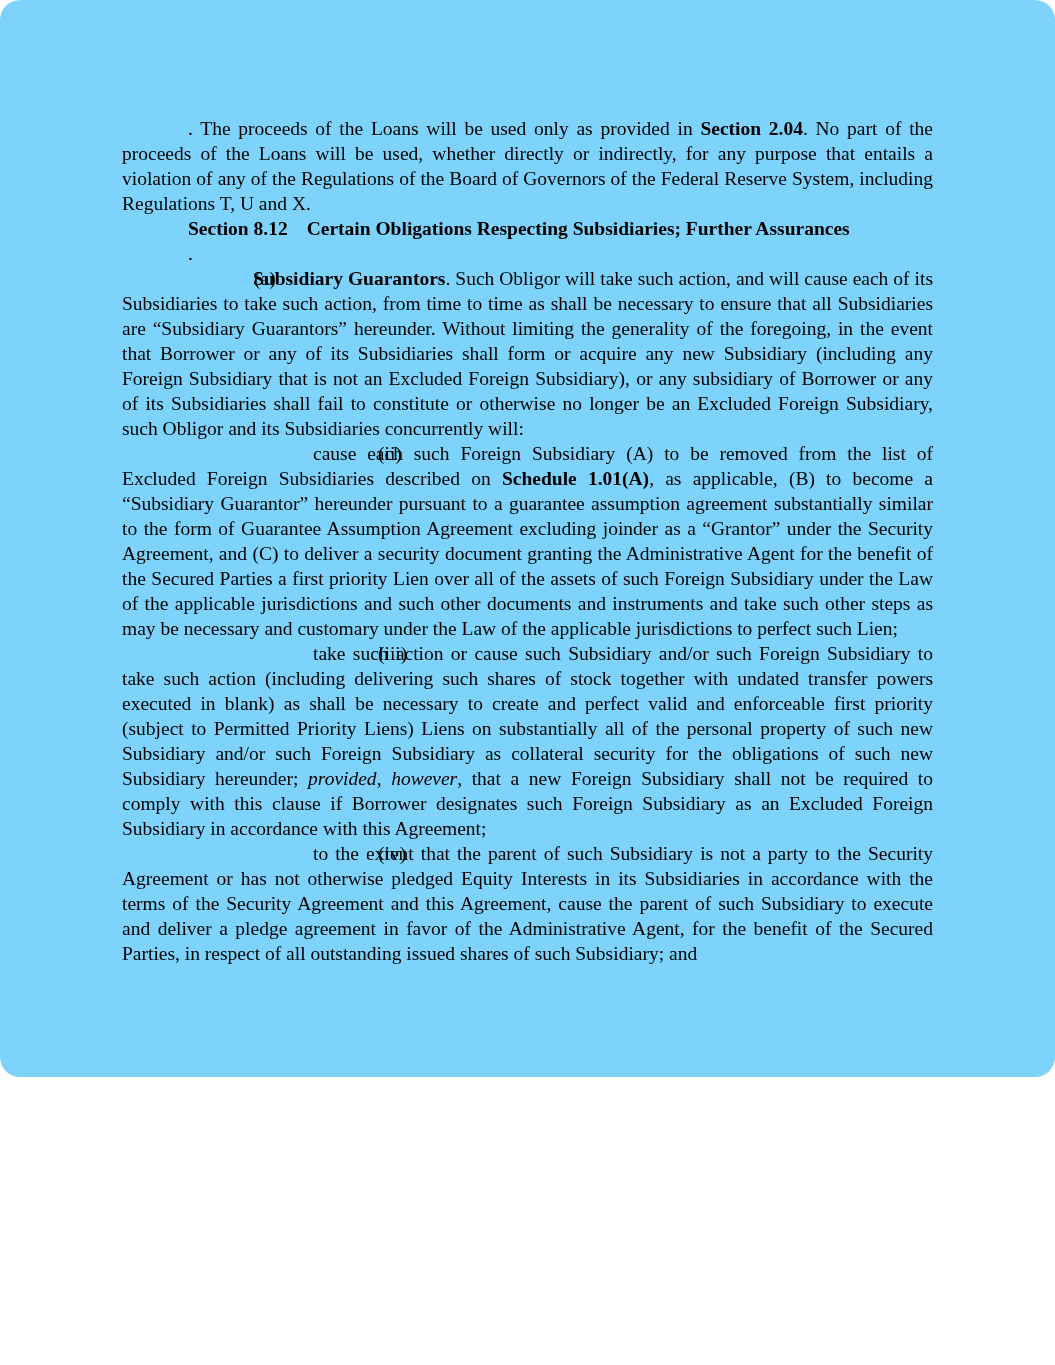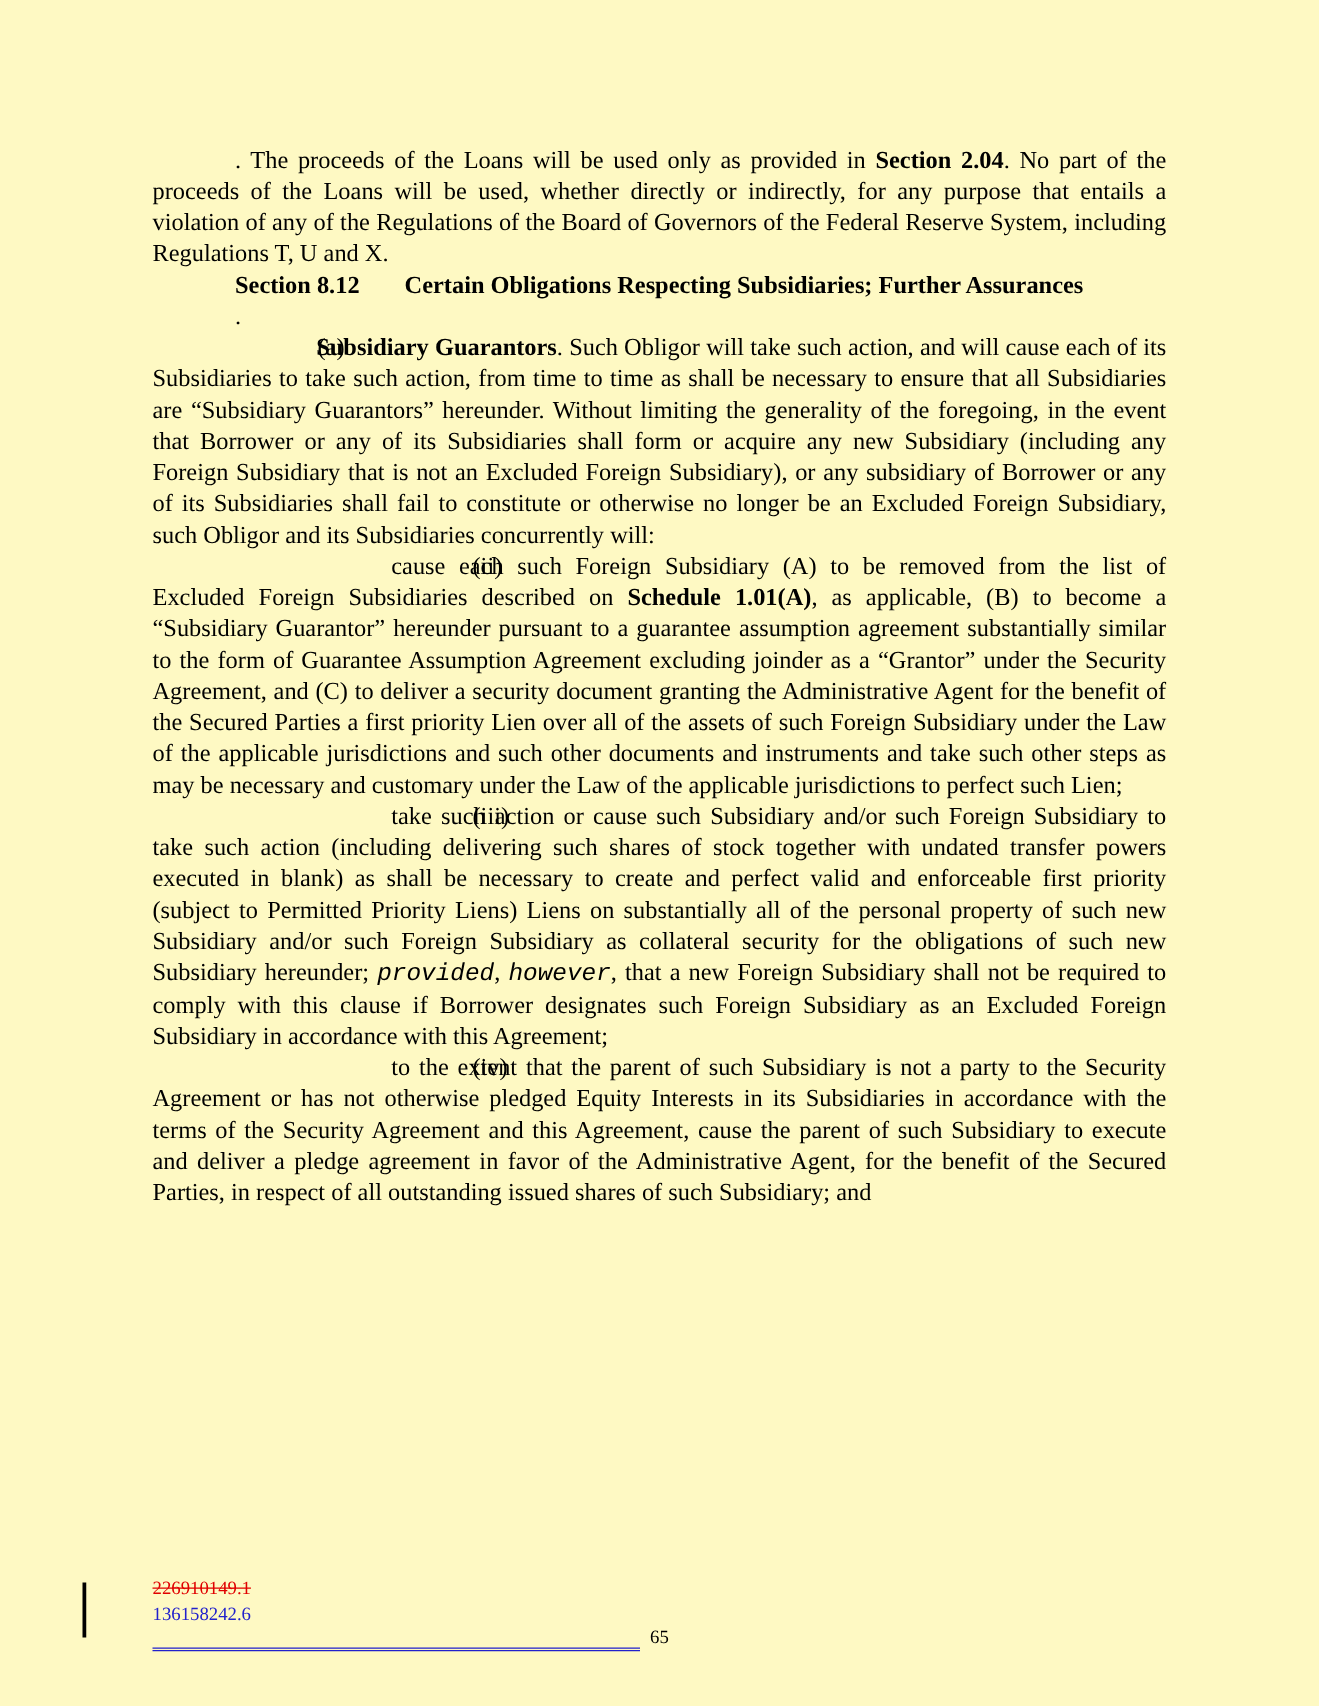--- a/index.html
+++ b/index.html
@@ -4,25 +4,26 @@
 <style>
   :root{
     --red:#e00000;
     --blue:#2121cc;
     --ink:#000000;
   }
   html,body{margin:0;padding:0;background:#ffffff;}
   .page{
     position:relative;
     width:1055px;
-    height:1365px;
-    background:#fef9c3;
+    height:1077px;
+    background:#7dd3fc;
     font-family:"Liberation Serif", serif;
     color:var(--ink);
     overflow:hidden;
+    border-radius:20px;
   }
   .content{
     position:absolute;
     left:122px;
     top:116px;
     width:811px;
   }
   p.para{
     margin:0;
     font-size:19.5px;
@@ -30,24 +31,24 @@
     text-align:justify;
     color:var(--ink);
   }
   .mt-std{margin-top:17px;}
   .mt-head{margin-top:24px;}
   .mt-dot{margin-top:18px;}
   .mt-a{margin-top:20px;}
   .indent{text-indent:66px;}
   .indent-list{text-indent:128px;}
   .bold{font-weight:bold;}
-  .italic{font-style:italic;font-family:Liberation Mono, monospace;}
+  .italic{font-style:italic;}
   .lab-a{display:inline-block;width:65px;font-weight:normal;}
   .lab-list{display:inline-block;width:63px;}
-  .head-num{margin-right:36px;}
+  .head-num{margin-right:19px;}
   .heading{text-align:left;}
 
   .change-bar{
     position:absolute;
     left:66px;
     top:1266px;
     width:3px;
     height:44px;
     background:#000000;
   }

